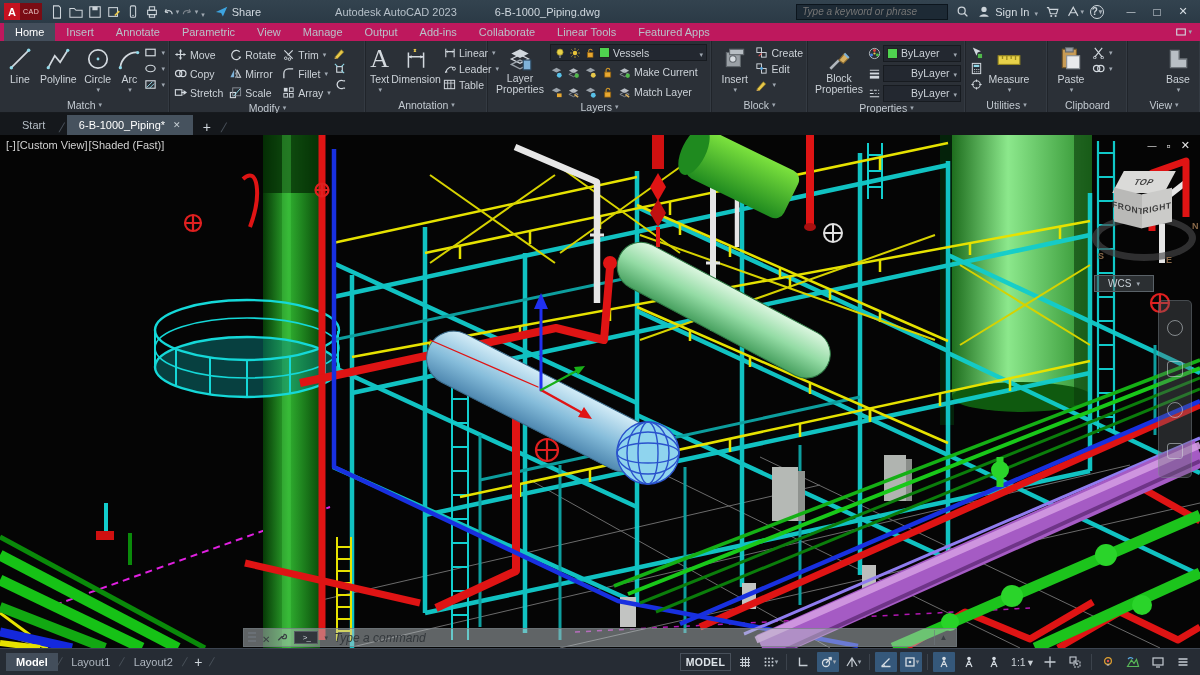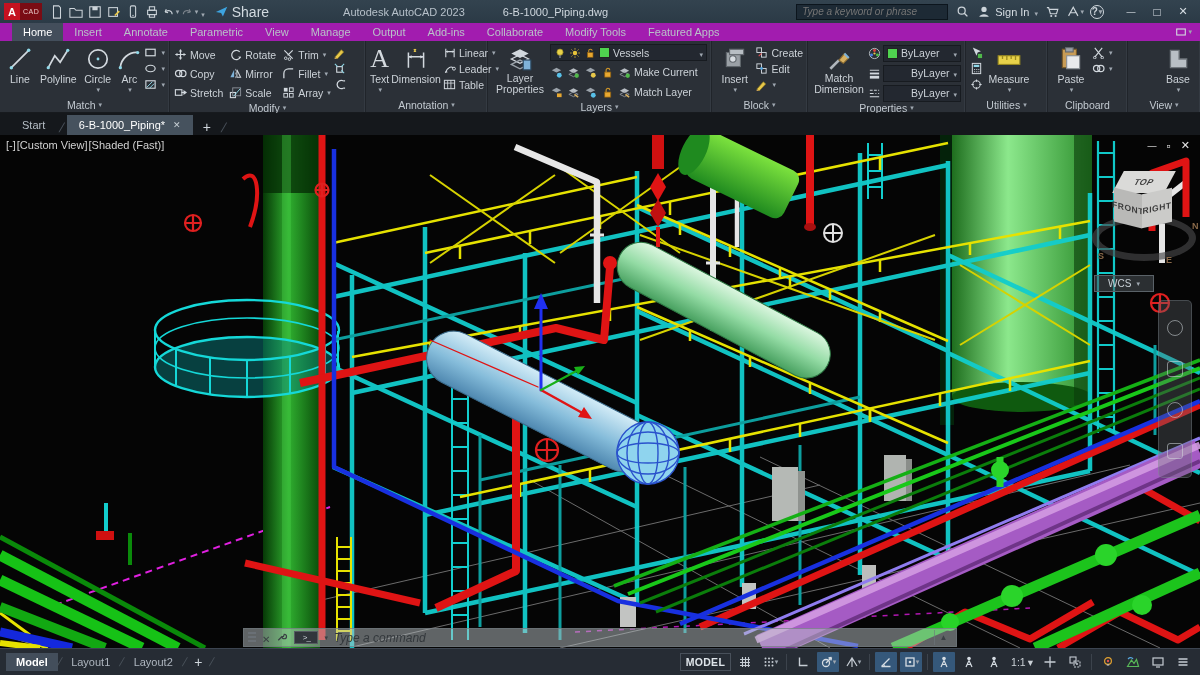--- a/index.html
+++ b/index.html
@@ -8,36 +8,36 @@
 
   
   #titlebar{position:absolute;left:0;top:0;width:1200px;height:23px;background:linear-gradient(#33434f,#2b3a46);display:flex;align-items:center;gap:4px;padding:0 4px;}
   .logo{display:flex;align-items:center;height:17px;margin-right:2px;}
   .logo .la{background:#c41220;color:#fff;font-weight:bold;font-size:11px;padding:1px 4px;height:17px;display:flex;align-items:center;}
   .logo .lcad{background:#7a0c14;color:#e8c8c8;font-size:7px;padding:1px 3px;height:17px;display:flex;align-items:center;letter-spacing:.5px;}
   .qat{display:flex;align-items:center;gap:2px;}
   .ticon{width:17px;height:17px;display:flex;align-items:center;justify-content:center;}
   .ticon svg{width:14px;height:14px;}
   .cr::after{content:"▾";font-size:7px;color:#9fa8b1;margin-left:1px;}
-  .share{display:flex;align-items:center;gap:3px;color:#d2dae0;font-size:14px;margin-left:6px;}
+  .share{display:flex;align-items:center;gap:3px;color:#d2dae0;font-size:11px;margin-left:6px;}
   .tcenter{color:#b6c0c9;font-size:11px;display:flex;gap:38px;margin-left:70px;}
   .tcenter .doc{color:#cfd7de;}
   .tright{margin-left:auto;display:flex;align-items:center;gap:6px;}
   .searchbox{width:152px;height:16px;background:#1d2a35;border:1px solid #0c151d;color:#8a97a2;font-size:10px;font-style:italic;padding:0 5px;outline:none;}
   .signin{color:#d6dde3;font-size:11px;display:flex;align-items:center;gap:4px;}
   .helpq{width:14px;height:14px;border-radius:50%;border:1.4px solid #cfd6dc;color:#cfd6dc;font-size:10px;font-weight:bold;display:flex;align-items:center;justify-content:center;}
   .helpq::before{content:"?";}
   .winbtns{display:flex;margin-left:8px;}
   .wbtn{width:26px;height:20px;display:flex;align-items:center;justify-content:center;color:#d6dde3;font-size:11px;}
   .wbtn.min::before{content:"—";font-size:9px;}
   .wbtn.max::before{content:"□";font-size:12px;}
   .wbtn.cls::before{content:"✕";}
 
   
-  #ribbontabs{position:absolute;left:0;top:23px;width:1200px;height:18px;background:#a21caf;display:flex;align-items:stretch;padding-left:12px;}
+  #ribbontabs{position:absolute;left:0;top:23px;width:1200px;height:18px;background:#be185d;display:flex;align-items:stretch;padding-left:4px;}
   .rtab{padding:0 11px;font-size:11px;color:#b9c1c9;display:flex;align-items:center;}
   .rtab.active{background:#434e5b;color:#fff;}
   .rtab-extra{margin-left:auto;display:flex;align-items:center;padding-right:8px;}
 
   
   #ribbon{position:absolute;left:0;top:41px;width:1200px;height:72px;background:#2b3037;display:flex;border-bottom:1px solid #171a1e;}
   .panel{display:flex;flex-direction:column;border-right:1px solid #20242a;box-shadow:inset -1px 0 0 #343a42;}
   .pbody{flex:1;display:flex;align-items:flex-start;padding:3px 4px 0 4px;gap:2px;}
   .pcap{height:14px;display:flex;align-items:center;justify-content:center;font-size:10.5px;color:#c2c9d0;gap:2px;}
   .bigbtn{display:flex;flex-direction:column;align-items:center;justify-content:flex-start;font-size:10.5px;color:#ccd2d8;width:48px;gap:1px;padding-top:2px;}
@@ -553,21 +553,21 @@
   <div id="ribbontabs">
     <span class="rtab active">Home</span>
     <span class="rtab">Insert</span>
     <span class="rtab">Annotate</span>
     <span class="rtab">Parametric</span>
     <span class="rtab">View</span>
     <span class="rtab">Manage</span>
     <span class="rtab">Output</span>
     <span class="rtab">Add-ins</span>
     <span class="rtab">Collaborate</span>
-    <span class="rtab">Modify Tools</span>
+    <span class="rtab">Linear Tools</span>
     <span class="rtab">Featured Apps</span>
     <span class="rtab-extra cr">
         <svg viewBox="0 0 14 14" width="12" height="12">
           <use href="#is-rect"></use>
         </svg>
       </span>
   </div>
 
   <div id="ribbon">
 
@@ -841,21 +841,21 @@
           <span>Block</span>
         </div>
     </div>
 
     <div class="panel" style="width:158px">
       <div class="pbody">
         <div class="bigbtn" style="width:54px">
             <svg viewBox="0 0 24 24">
               <use href="#ic-brush"></use>
             </svg>
-            <span class="lbl2">Match Dimension</span>
+            <span class="lbl2">Block Properties</span>
           </div>
         <div style="flex:1;display:flex;flex-direction:column;gap:2px;">
           <div class="lrow" style="gap:2px;">
             <svg viewBox="0 0 14 14">
                 <use href="#is-wheel"></use>
               </svg>
             <div class="combo" style="flex:1">
                 <span class="sw"></span>
                 <span class="flex1">ByLayer</span>
                 <span class="cr"></span>

